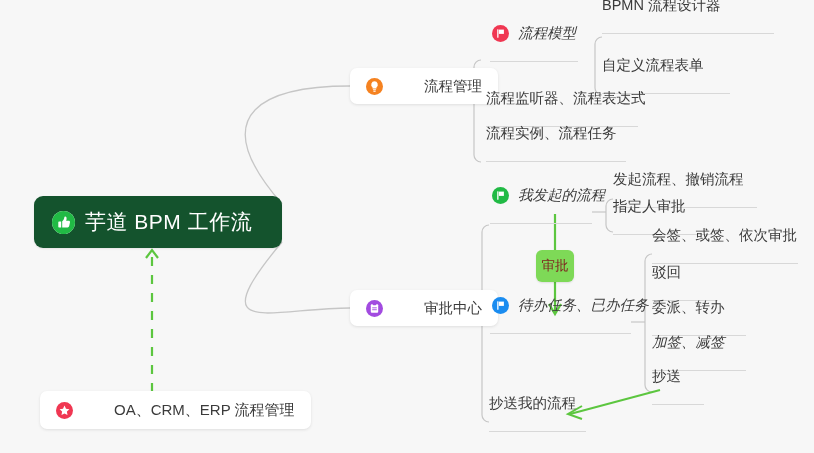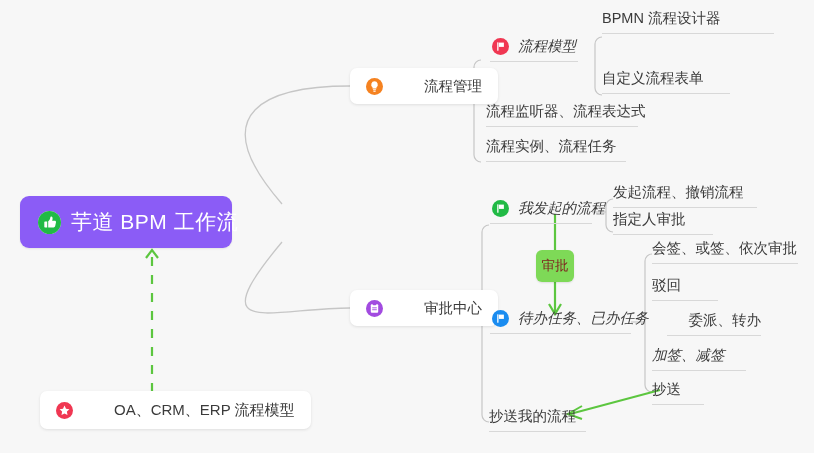--- a/index.html
+++ b/index.html
@@ -26,25 +26,25 @@
     left: 0;
     top: 0;
     width: 814px;
     height: 453px;
     pointer-events: none;
   }
 
   
   .root-node {
     position: absolute;
-    left: 20px;
+    left: 34px;
     top: 196px;
-    width: 212px;
+    width: 248px;
     height: 52px;
-    background: #8b5cf6;
+    background: #14532d;
     border-radius: 9px;
     box-sizing: border-box;
     display: flex;
     align-items: center;
     padding-left: 18px;
     box-shadow: 0 1px 2px rgba(0,0,0,0.08);
   }
   .root-label {
     color: #ffffff;
     font-size: 21px;
@@ -75,21 +75,21 @@
   .card-node.bottom-note { height: 38px; }
   .card-node.bottom-note .card-label { font-size: 15px; }
 
   
   .leaf {
     position: absolute;
     box-sizing: border-box;
     border-bottom: 1px solid #d8d8d8;
     display: flex;
     align-items: flex-end;
-    padding-bottom: 6px;
+    padding-bottom: 19px;
     white-space: nowrap;
   }
   .leaf-text {
     font-size: 14.5px;
     color: #3b3b3b;
     line-height: 1.1;
   }
   .leaf.with-icon { padding-left: 2px; }
   .leaf.with-icon .leaf-text { margin-left: 9px; font-style: italic; }
   .leaf-inner {
@@ -257,21 +257,21 @@
       <span class="leaf-text">待办任务、已办任务</span>
     </div>
   </div>
 
   <div class="leaf" style="left:652px; top:242px; width:146px; height:22px;">
     <span class="leaf-text">会签、或签、依次审批</span>
   </div>
   <div class="leaf" style="left:652px; top:279px; width:66px; height:22px;">
     <span class="leaf-text">驳回</span>
   </div>
-  <div class="leaf" style="left:667px; top:314px; width:94px; height:22px;justify-content:flex-end;">
+  <div class="leaf" style="left:652px; top:314px; width:94px; height:22px;">
     <span class="leaf-text">委派、转办</span>
   </div>
   <div class="leaf" style="left:652px; top:349px; width:94px; height:22px;font-style:italic;">
     <span class="leaf-text">加签、减签</span>
   </div>
   <div class="leaf" style="left:652px; top:383px; width:52px; height:22px;">
     <span class="leaf-text">抄送</span>
   </div>
 
   <div class="leaf" style="left:489px; top:410px; width:97px; height:22px;">
@@ -282,16 +282,16 @@
     <span>审批</span>
   </div>
 
   <div class="card-node bottom-note" style="left:40px; top:391px; height:38px;">
     <span class="ricon">
       <svg width="17" height="17" viewBox="0 0 17 17">
         <circle cx="8.5" cy="8.5" r="8.5" fill="#f03752"></circle>
         <path d="M8.5 3.6 l1.5 3.1 3.4 0.5 -2.5 2.4 0.6 3.4 -3 -1.6 -3 1.6 0.6 -3.4 -2.5 -2.4 3.4 -0.5 z" fill="#ffffff"></path>
       </svg>
     </span>
-    <span class="card-label">OA、CRM、ERP 流程模型</span>
+    <span class="card-label">OA、CRM、ERP 流程管理</span>
   </div>
 
 </div>
 
 </body></html>

